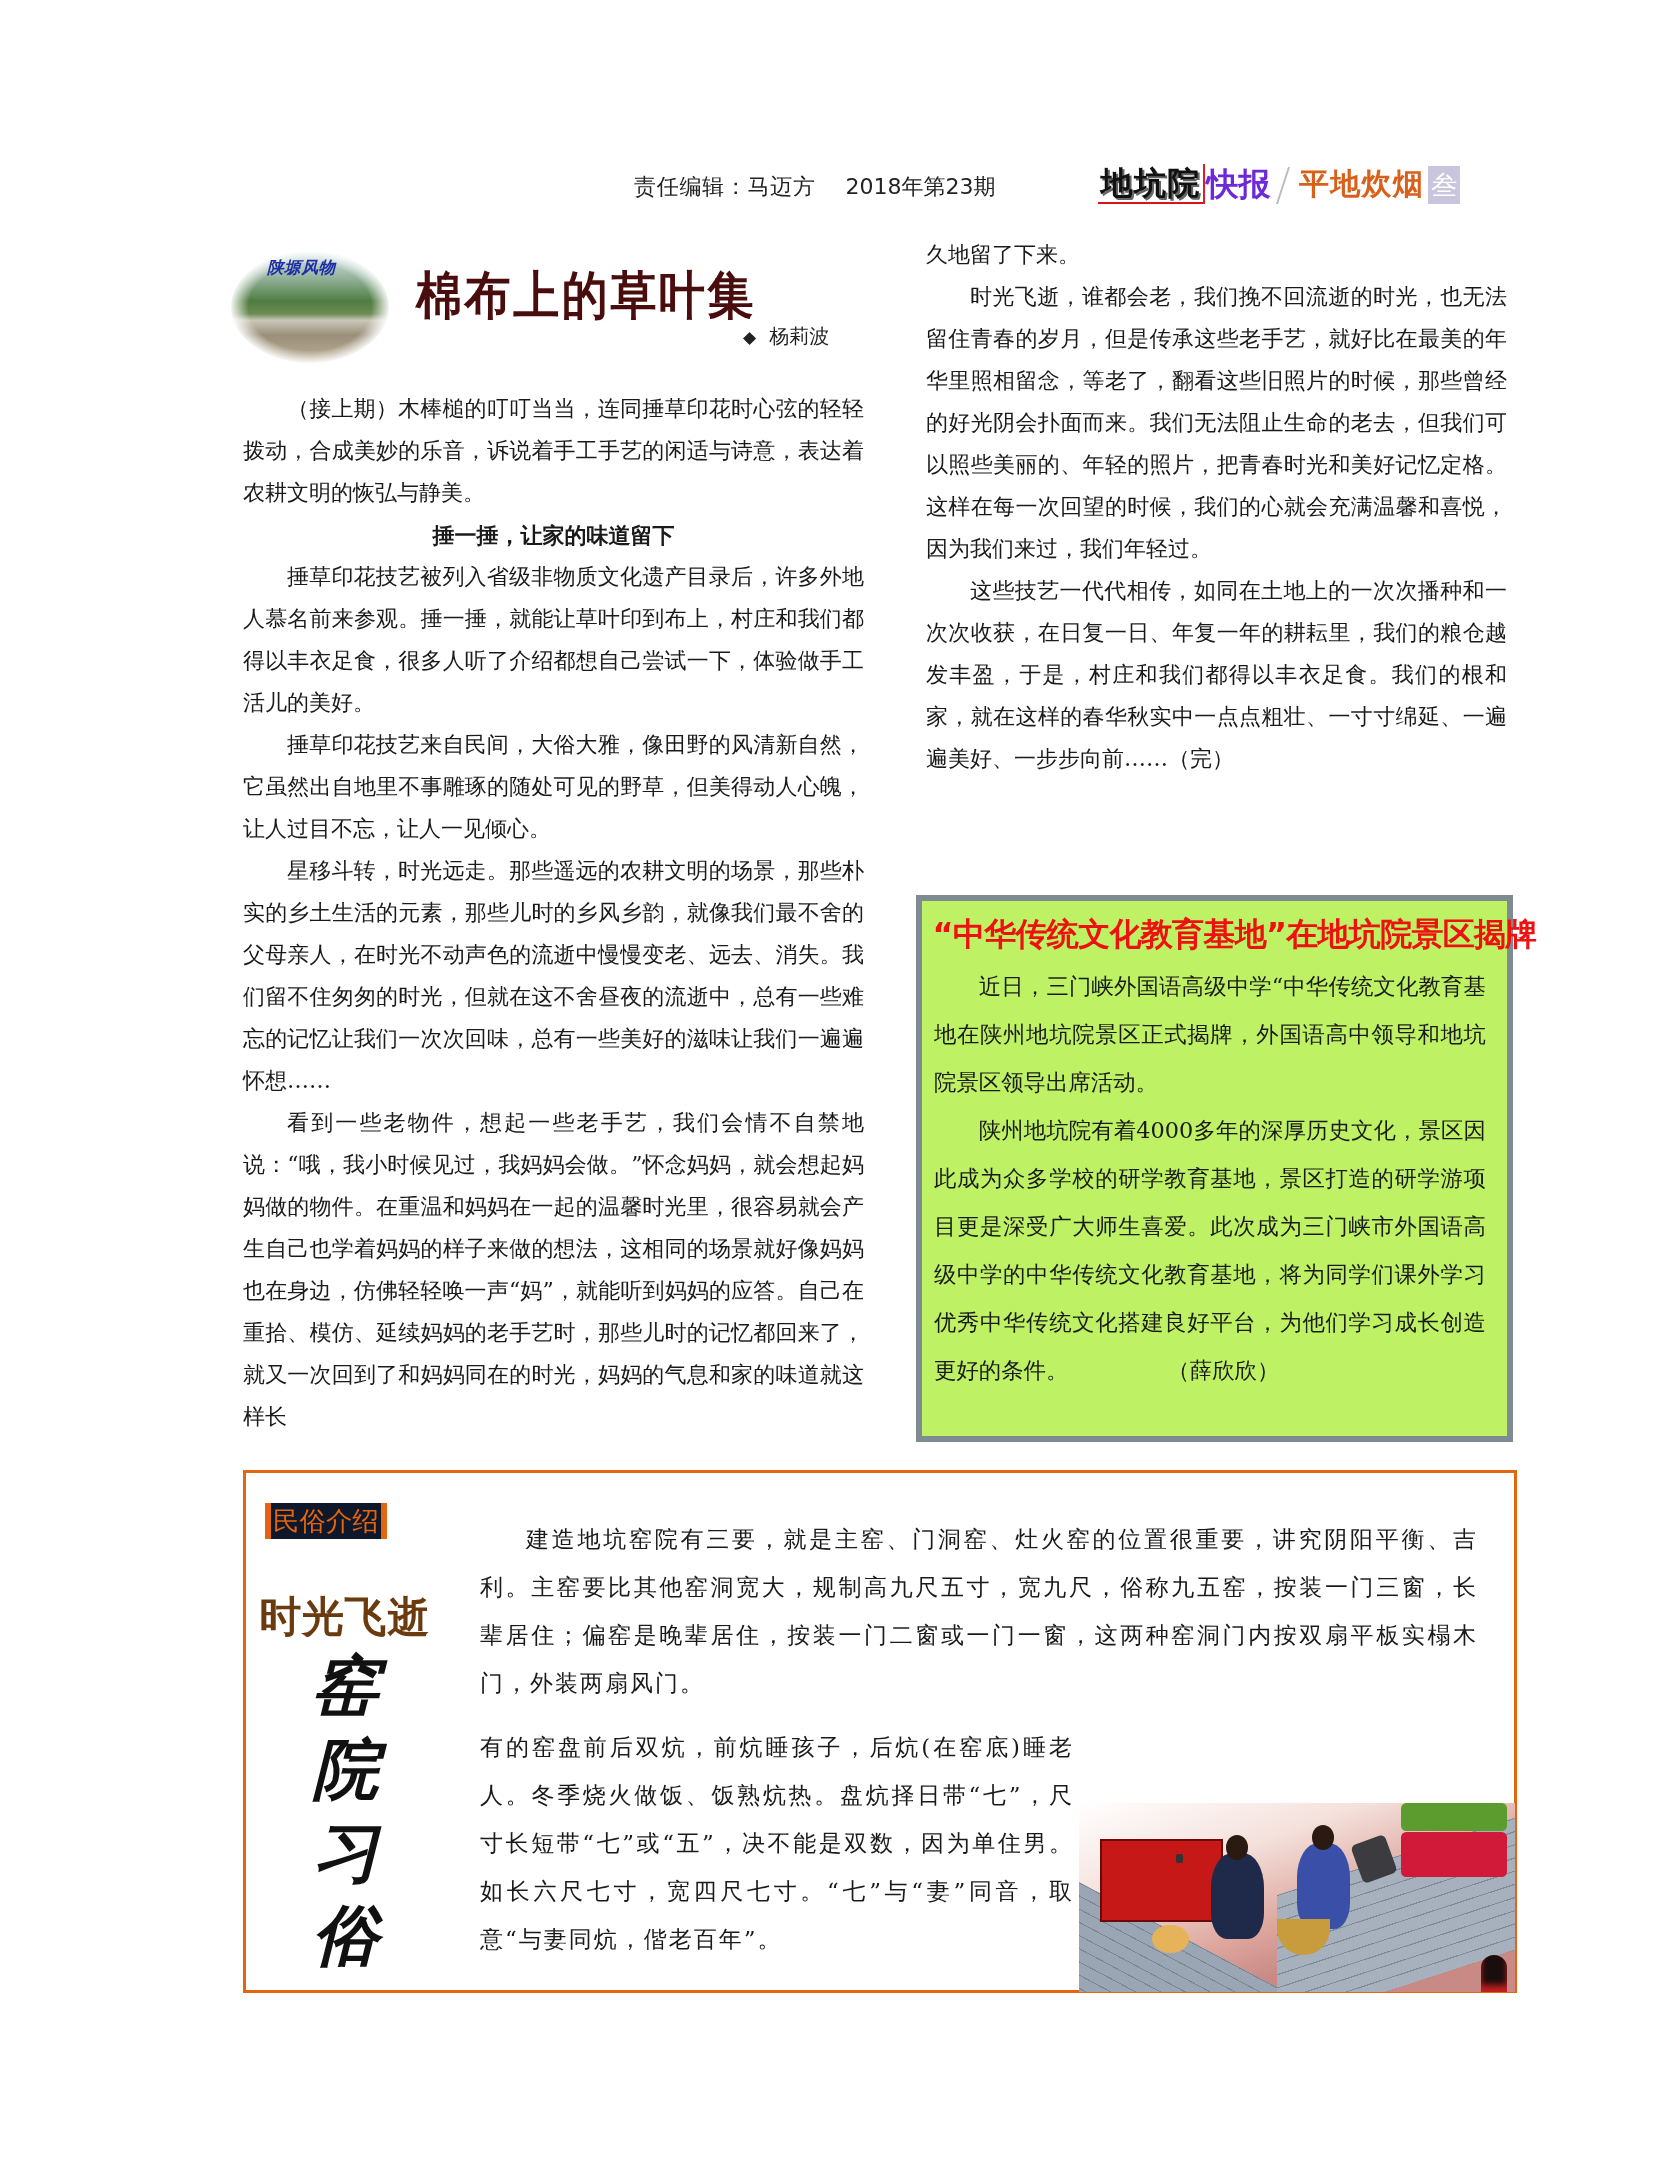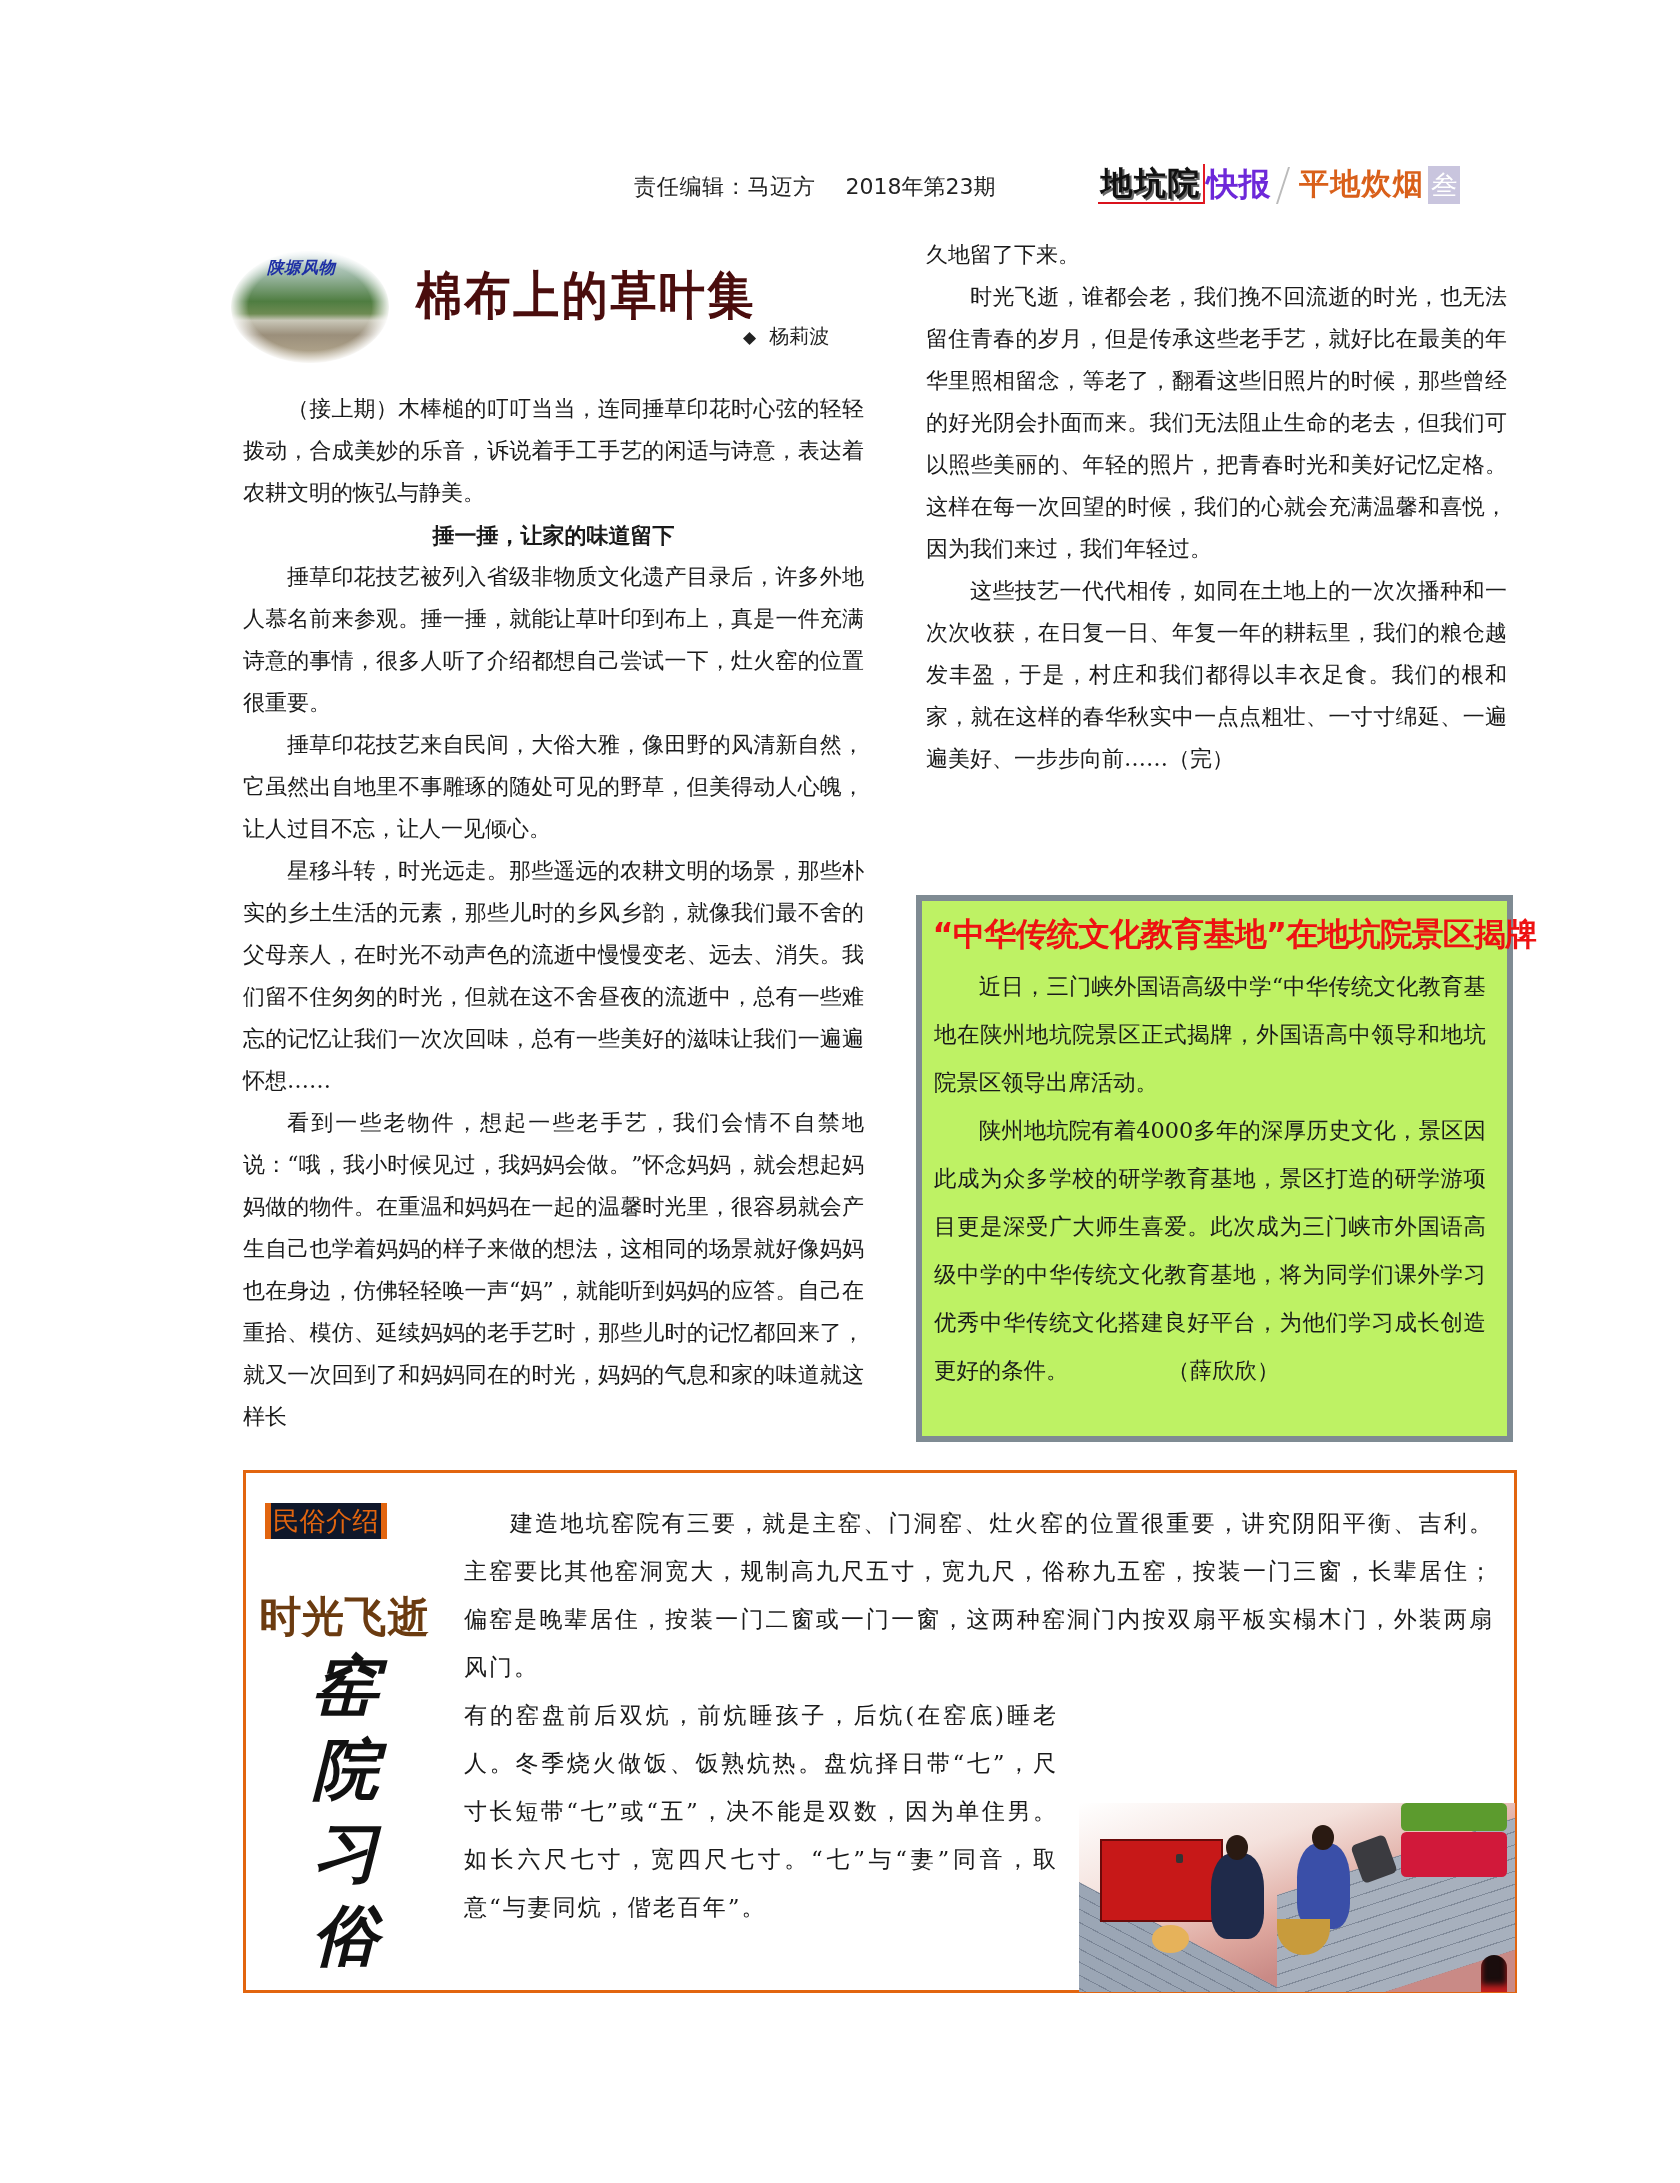--- a/index.html
+++ b/index.html
@@ -51,21 +51,21 @@
   .folk-box { position: absolute; left: 243px; top: 1470px; width: 1274px; height: 523px;
               border: 3.3px solid #e2650f; box-sizing: border-box; background: #fff; }
   .folk-tag { position: absolute; left: 18.5px; top: 30px; width: 88px; height: 36px; display: flex; align-items: center; justify-content: center;
               border-left: 6.6px solid #e2650f; border-right: 6.6px solid #e2650f; background: #0f172a;
               font-family: "DejaVu Sans", sans-serif; font-size: 26.4px; color: #e2650f; padding: 0 2.6px; white-space: nowrap; width: auto; }
   .folk-heading { position: absolute; left: 13.2px; top: 116px; font-family: "DejaVu Serif", serif; font-weight: 900; font-size: 42px; color: #6b3b10; letter-spacing: 0.7px; }
   .folk-vertical { position: absolute; left: 63px; top: 172px; width: 73px; display: flex; flex-direction: column; align-items: center;
                    font-family: "DejaVu Serif", serif; font-weight: 700; font-size: 66px; line-height: 83px; color: #111; font-style: italic; }
   .folk-text { position: absolute; left: 218px; top: 26.4px; width: 1030px; font-size: 23px; line-height: 48px; letter-spacing: 2px;
                font-family: "DejaVu Serif", serif; text-align: justify; }
-  .folk-text p { margin: 0; text-indent: 2em; }
+  .folk-text p { margin: 16px; text-indent: 2em; }
   .folk-text p.noindent { text-indent: 0; }
   .folk-narrow { width: 594px; }
 
   .folk-illustration { position: absolute; left: 833px; top: 330px; width: 436px; height: 189px; overflow: hidden;
                        background: linear-gradient(160deg, #ffffff 0%, #f4e1dc 30%, #dea79e 55%, #c98a86 70%); }
   .kang-wall-left { position: absolute; left: 0; top: 79px; width: 198px; height: 132px; background: repeating-linear-gradient(0deg, #9ba6b5 0 12px, #7a8596 12px 13.2px);
                     transform: skewY(28deg); transform-origin: top left; }
   .kang-wall-right { position: absolute; left: 198px; top: 92px; width: 264px; height: 132px; background: repeating-linear-gradient(0deg, #a7b0bd 0 12px, #808a99 12px 13.2px);
                      transform: skewY(-18deg); transform-origin: top left; }
   .chest { position: absolute; left: 21px; top: 36px; width: 119px; height: 79px; background: #c71818; border: 2px solid #6b0a0a; }
@@ -101,21 +101,21 @@
 <div class="badge-label">陕塬风物</div>
 <div class="art-title">棉布上的草叶集</div>
 <div class="byline">
   <span class="diamond">◆</span>
   <span>杨莉波</span>
 </div>
 
 <div class="col" id="col-left">
   <p>（接上期）木棒槌的叮叮当当，连同捶草印花时心弦的轻轻拨动，合成美妙的乐音，诉说着手工手艺的闲适与诗意，表达着农耕文明的恢弘与静美。</p>
   <p class="sub">捶一捶，让家的味道留下</p>
-  <p>捶草印花技艺被列入省级非物质文化遗产目录后，许多外地人慕名前来参观。捶一捶，就能让草叶印到布上，真是一件充满诗意的事情，很多人听了介绍都想自己尝试一下，灶火窑的位置很重要。</p>
+  <p>捶草印花技艺被列入省级非物质文化遗产目录后，许多外地人慕名前来参观。捶一捶，就能让草叶印到布上，村庄和我们都得以丰衣足食，很多人听了介绍都想自己尝试一下，体验做手工活儿的美好。</p>
   <p>捶草印花技艺来自民间，大俗大雅，像田野的风清新自然，它虽然出自地里不事雕琢的随处可见的野草，但美得动人心魄，让人过目不忘，让人一见倾心。</p>
   <p>星移斗转，时光远走。那些遥远的农耕文明的场景，那些朴实的乡土生活的元素，那些儿时的乡风乡韵，就像我们最不舍的父母亲人，在时光不动声色的流逝中慢慢变老、远去、消失。我们留不住匆匆的时光，但就在这不舍昼夜的流逝中，总有一些难忘的记忆让我们一次次回味，总有一些美好的滋味让我们一遍遍怀想……</p>
   <p>看到一些老物件，想起一些老手艺，我们会情不自禁地说：“哦，我小时候见过，我妈妈会做。”怀念妈妈，就会想起妈妈做的物件。在重温和妈妈在一起的温馨时光里，很容易就会产生自己也学着妈妈的样子来做的想法，这相同的场景就好像妈妈也在身边，仿佛轻轻唤一声“妈”，就能听到妈妈的应答。自己在重拾、模仿、延续妈妈的老手艺时，那些儿时的记忆都回来了，就又一次回到了和妈妈同在的时光，妈妈的气息和家的味道就这样长</p>
 </div>
 
 <div class="col" id="col-right">
   <p class="noindent">久地留了下来。</p>
   <p>时光飞逝，谁都会老，我们挽不回流逝的时光，也无法留住青春的岁月，但是传承这些老手艺，就好比在最美的年华里照相留念，等老了，翻看这些旧照片的时候，那些曾经的好光阴会扑面而来。我们无法阻止生命的老去，但我们可以照些美丽的、年轻的照片，把青春时光和美好记忆定格。这样在每一次回望的时候，我们的心就会充满温馨和喜悦，因为我们来过，我们年轻过。</p>
   <p>这些技艺一代代相传，如同在土地上的一次次播种和一次次收获，在日复一日、年复一年的耕耘里，我们的粮仓越发丰盈，于是，村庄和我们都得以丰衣足食。我们的根和家，就在这样的春华秋实中一点点粗壮、一寸寸绵延、一遍遍美好、一步步向前……（完）</p>
 </div>

